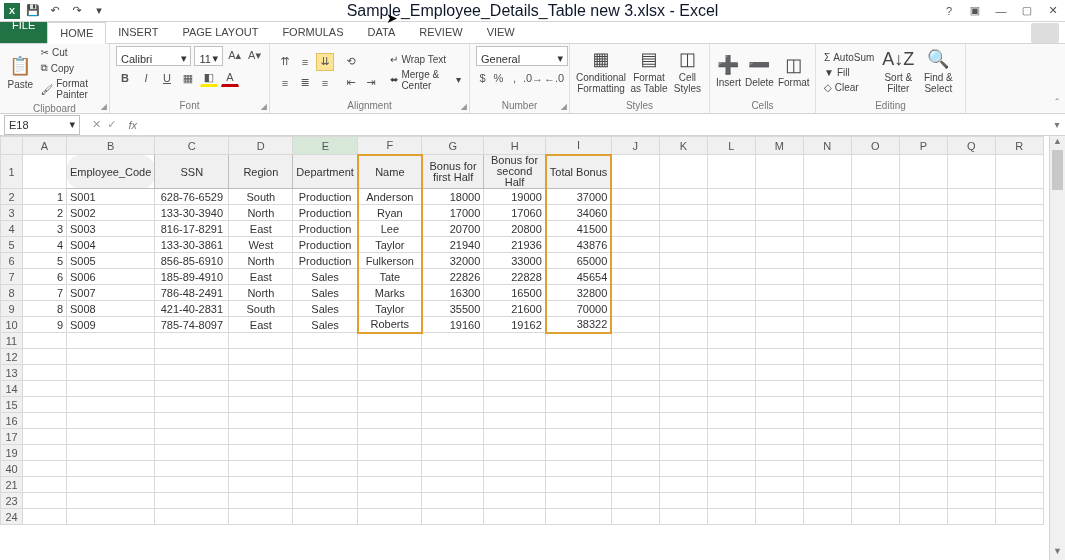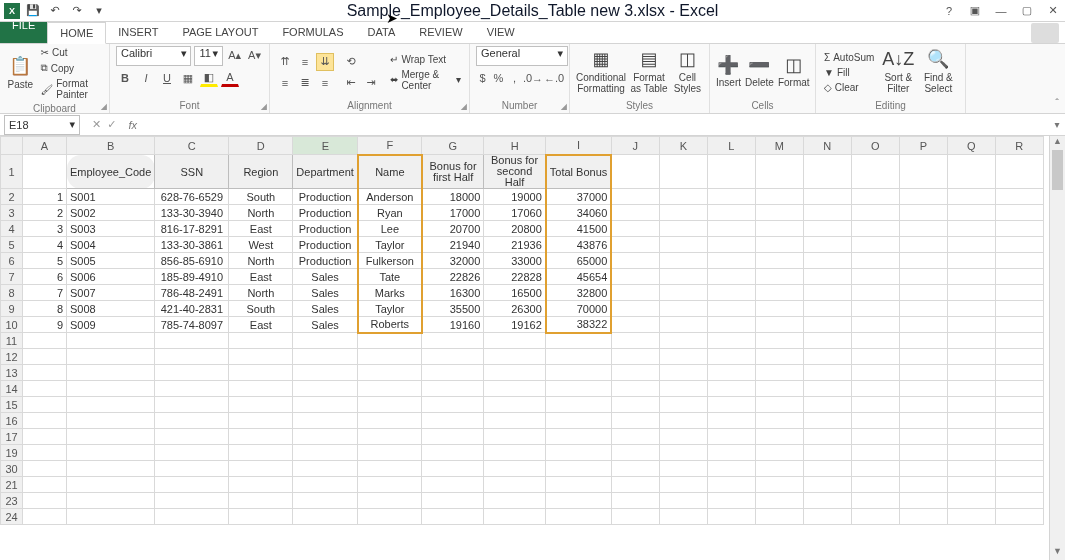--- a/index.html
+++ b/index.html
@@ -23,21 +23,21 @@
 
 
 .ribbon { height: 70px; background: #f9f9f9; border-bottom: 1px solid #d4d4d4; display: flex; position: relative; }
 .ribbon-group { border-right: 1px solid #e0e0e0; padding: 2px 6px 0 6px; display: flex; flex-direction: column; justify-content: space-between; }
 .group-label { font-size: 10px; color: #777; text-align: center; padding: 2px 0; }
 .group-content { flex: 1; display: flex; align-items: center; gap: 4px; }
 .big-btn { display: flex; flex-direction: column; align-items: center; justify-content: center; width: 38px; height: 50px; font-size: 10px; color: #444; cursor: pointer; text-align: center; line-height: 1.1; }
 .big-btn .icon { font-size: 18px; margin-bottom: 2px; display: block; }
 .small-row { display: flex; flex-direction: column; gap: 2px; justify-content: center; }
 .small-item { display: flex; align-items: center; gap: 3px; font-size: 10px; color: #444; cursor: pointer; padding: 1px 2px; }
-.dropdown-box { height: 20px; border: 1px solid #c0c0c0; background: #fff; font-size: 11px; padding: 0 4px; display: flex; align-items: flex-start; justify-content: space-between; }
+.dropdown-box { height: 20px; border: 1px solid #c0c0c0; background: #fff; font-size: 11px; padding: 0 4px; display: flex; align-items: flex-end; justify-content: space-between; }
 .icon-btn { width: 18px; height: 18px; display: flex; align-items: center; justify-content: center; font-size: 11px; color: #555; cursor: pointer; border: 1px solid transparent; }
 .icon-btn.selected { background: #fde499; border: 1px solid #e0c060; }
 .collapse-btn { position: absolute; right: 6px; bottom: 4px; font-size: 11px; color: #777; cursor: pointer; }
 .launcher { font-size: 8px; color: #999; position: absolute; right: 2px; bottom: 2px; }
 .group-wrap { position: relative; }
 
 
 .formula-row { height: 22px; border-bottom: 1px solid #d4d4d4; display: flex; align-items: center; background: #fff; }
 .name-box { width: 76px; height: 20px; border: 1px solid #c0c0c0; margin: 0 4px; padding: 0 4px; display: flex; align-items: center; justify-content: space-between; font-size: 11px; }
 .fx-btns { display: flex; gap: 6px; padding: 0 8px; color: #999; }
@@ -497,21 +497,21 @@
           </tr>
           <tr>
             <th>9</th>
             <td class="data-r">8</td>
             <td class="data-l">S008</td>
             <td class="data-c">421-40-2831</td>
             <td class="data-c">South</td>
             <td class="data-c">Sales</td>
             <td class="data-c orange-left orange-right">Taylor</td>
             <td class="data-r">35500</td>
-            <td class="data-r">26300</td>
+            <td class="data-r">21600</td>
             <td class="data-r orange-right orange-left">70000</td>
             <td></td>
             <td></td>
             <td></td>
             <td></td>
             <td></td>
             <td></td>
             <td></td>
             <td></td>
             <td></td>
@@ -699,21 +699,21 @@
             <td></td>
             <td></td>
             <td></td>
             <td></td>
             <td></td>
             <td></td>
             <td></td>
             <td></td>
           </tr>
           <tr>
-            <th>30</th>
+            <th>40</th>
             <td></td>
             <td></td>
             <td></td>
             <td></td>
             <td></td>
             <td></td>
             <td></td>
             <td></td>
             <td></td>
             <td></td>

